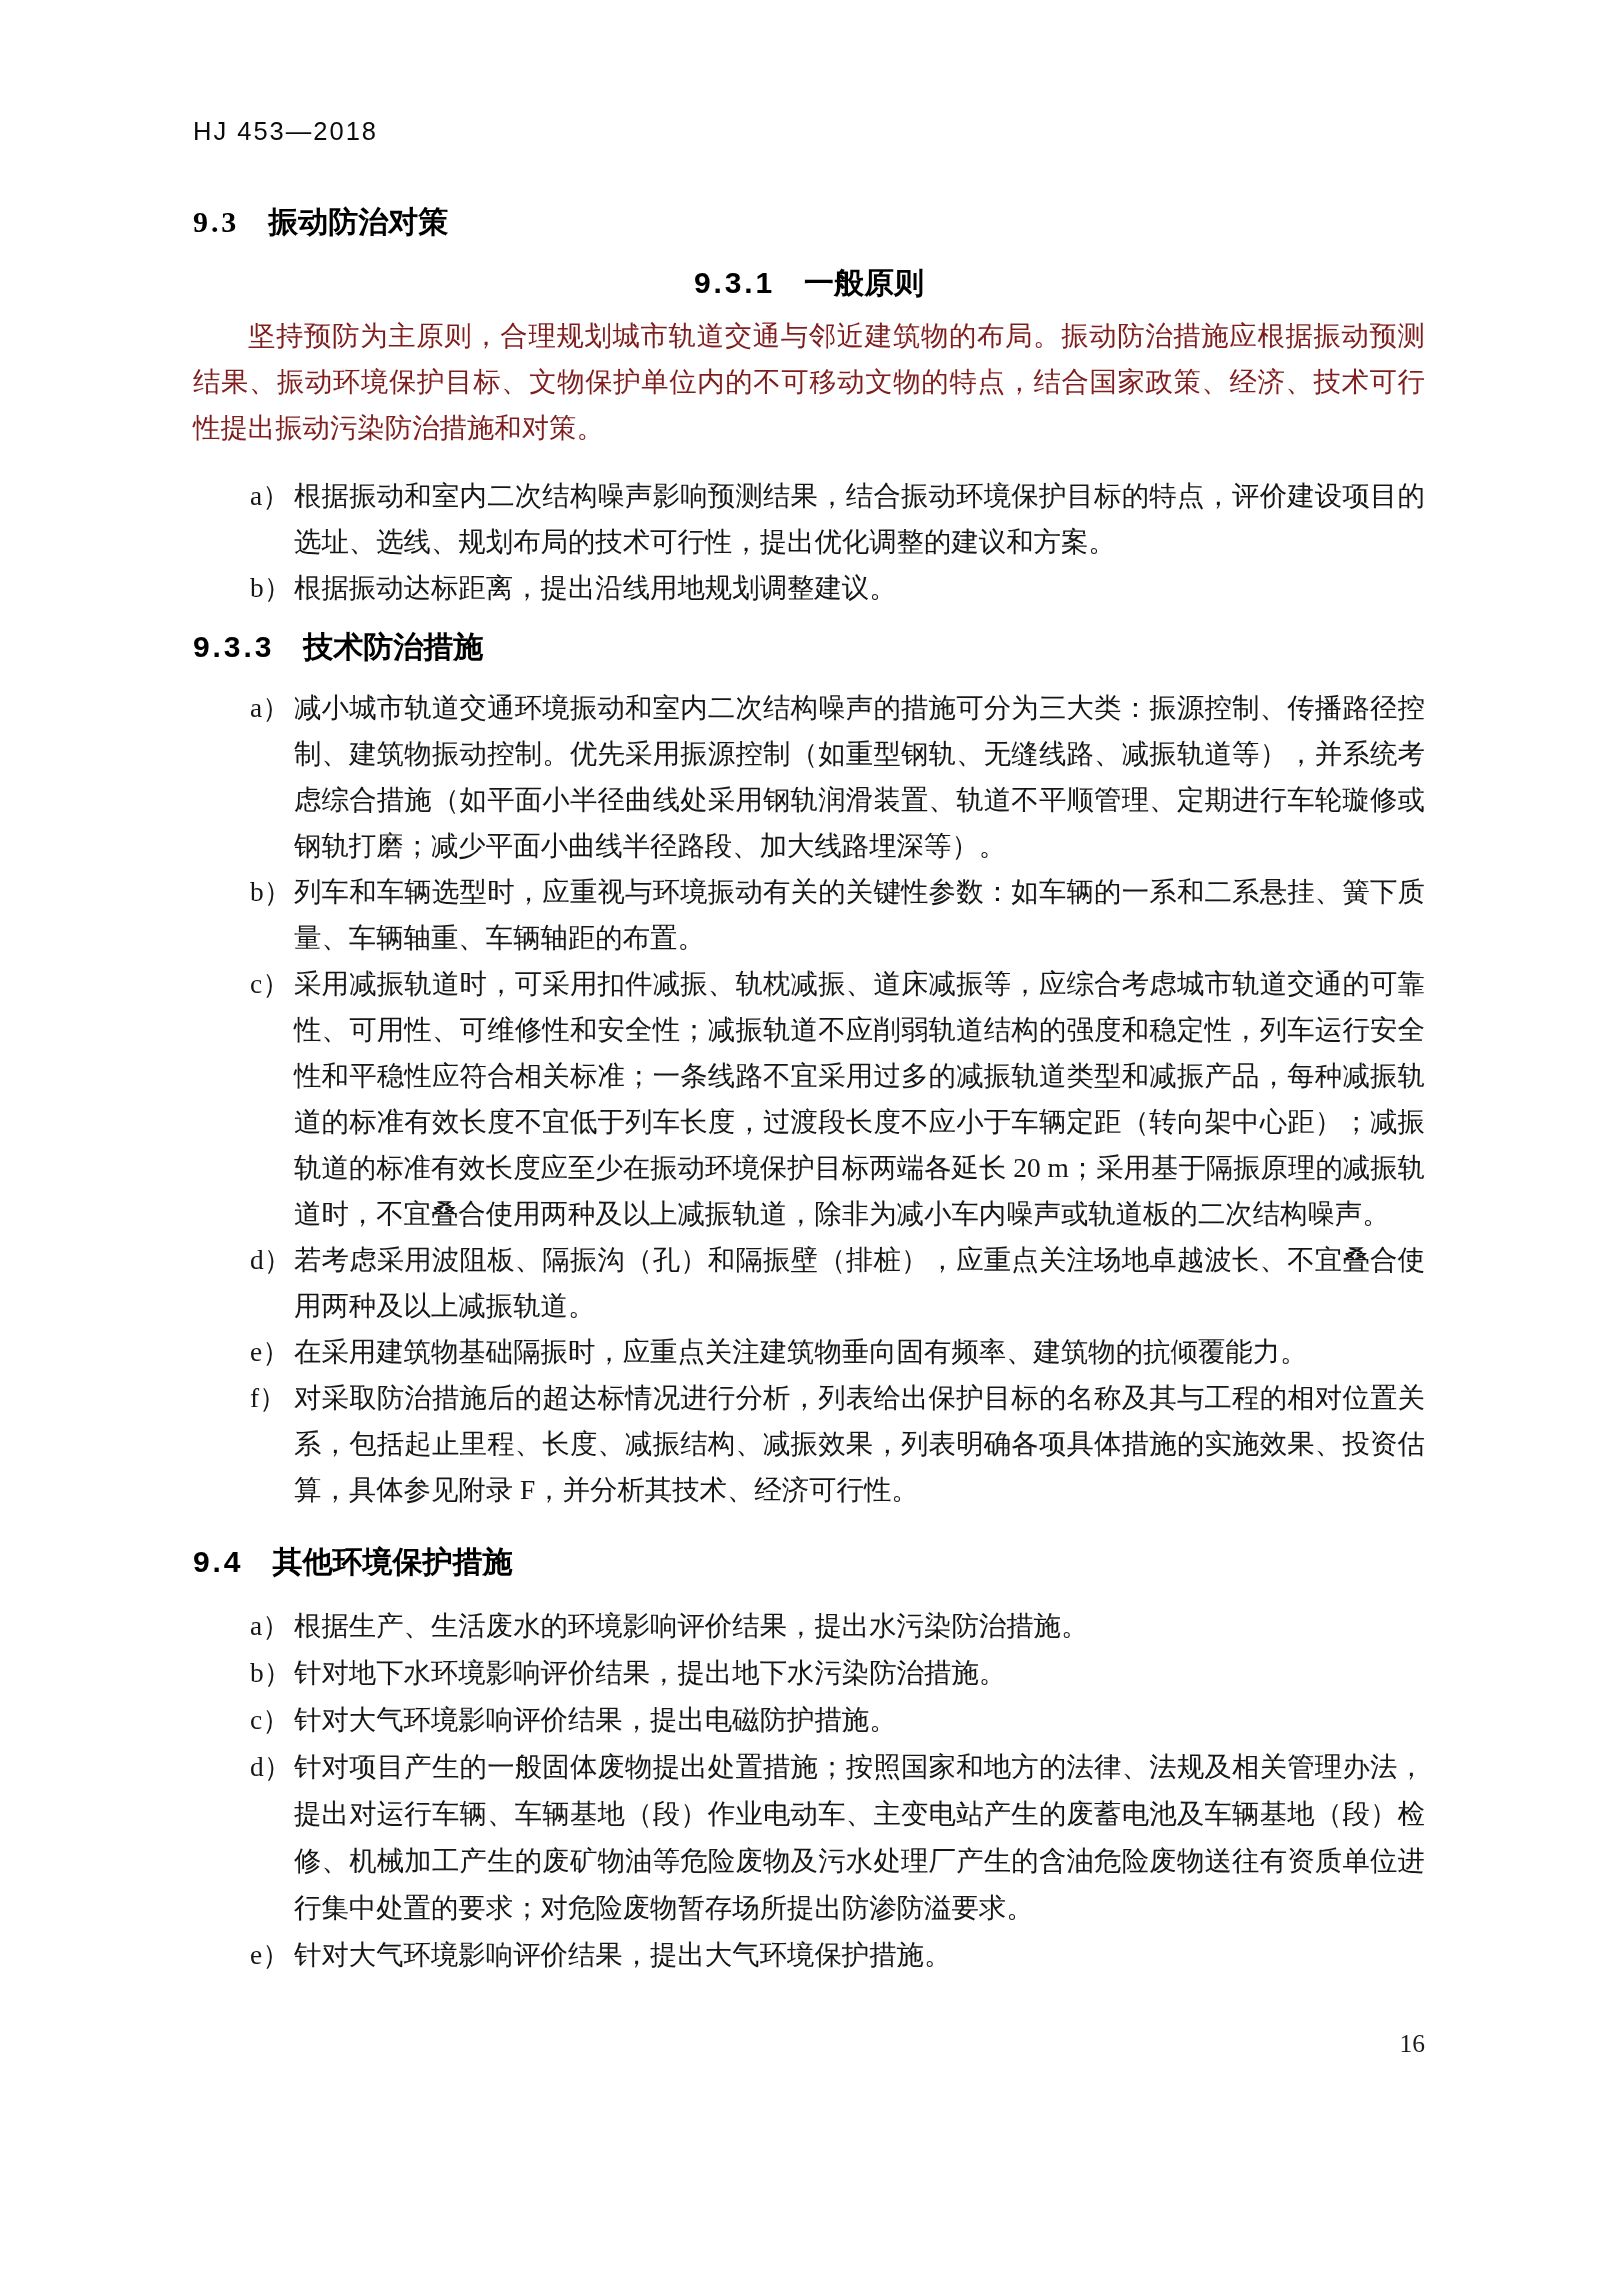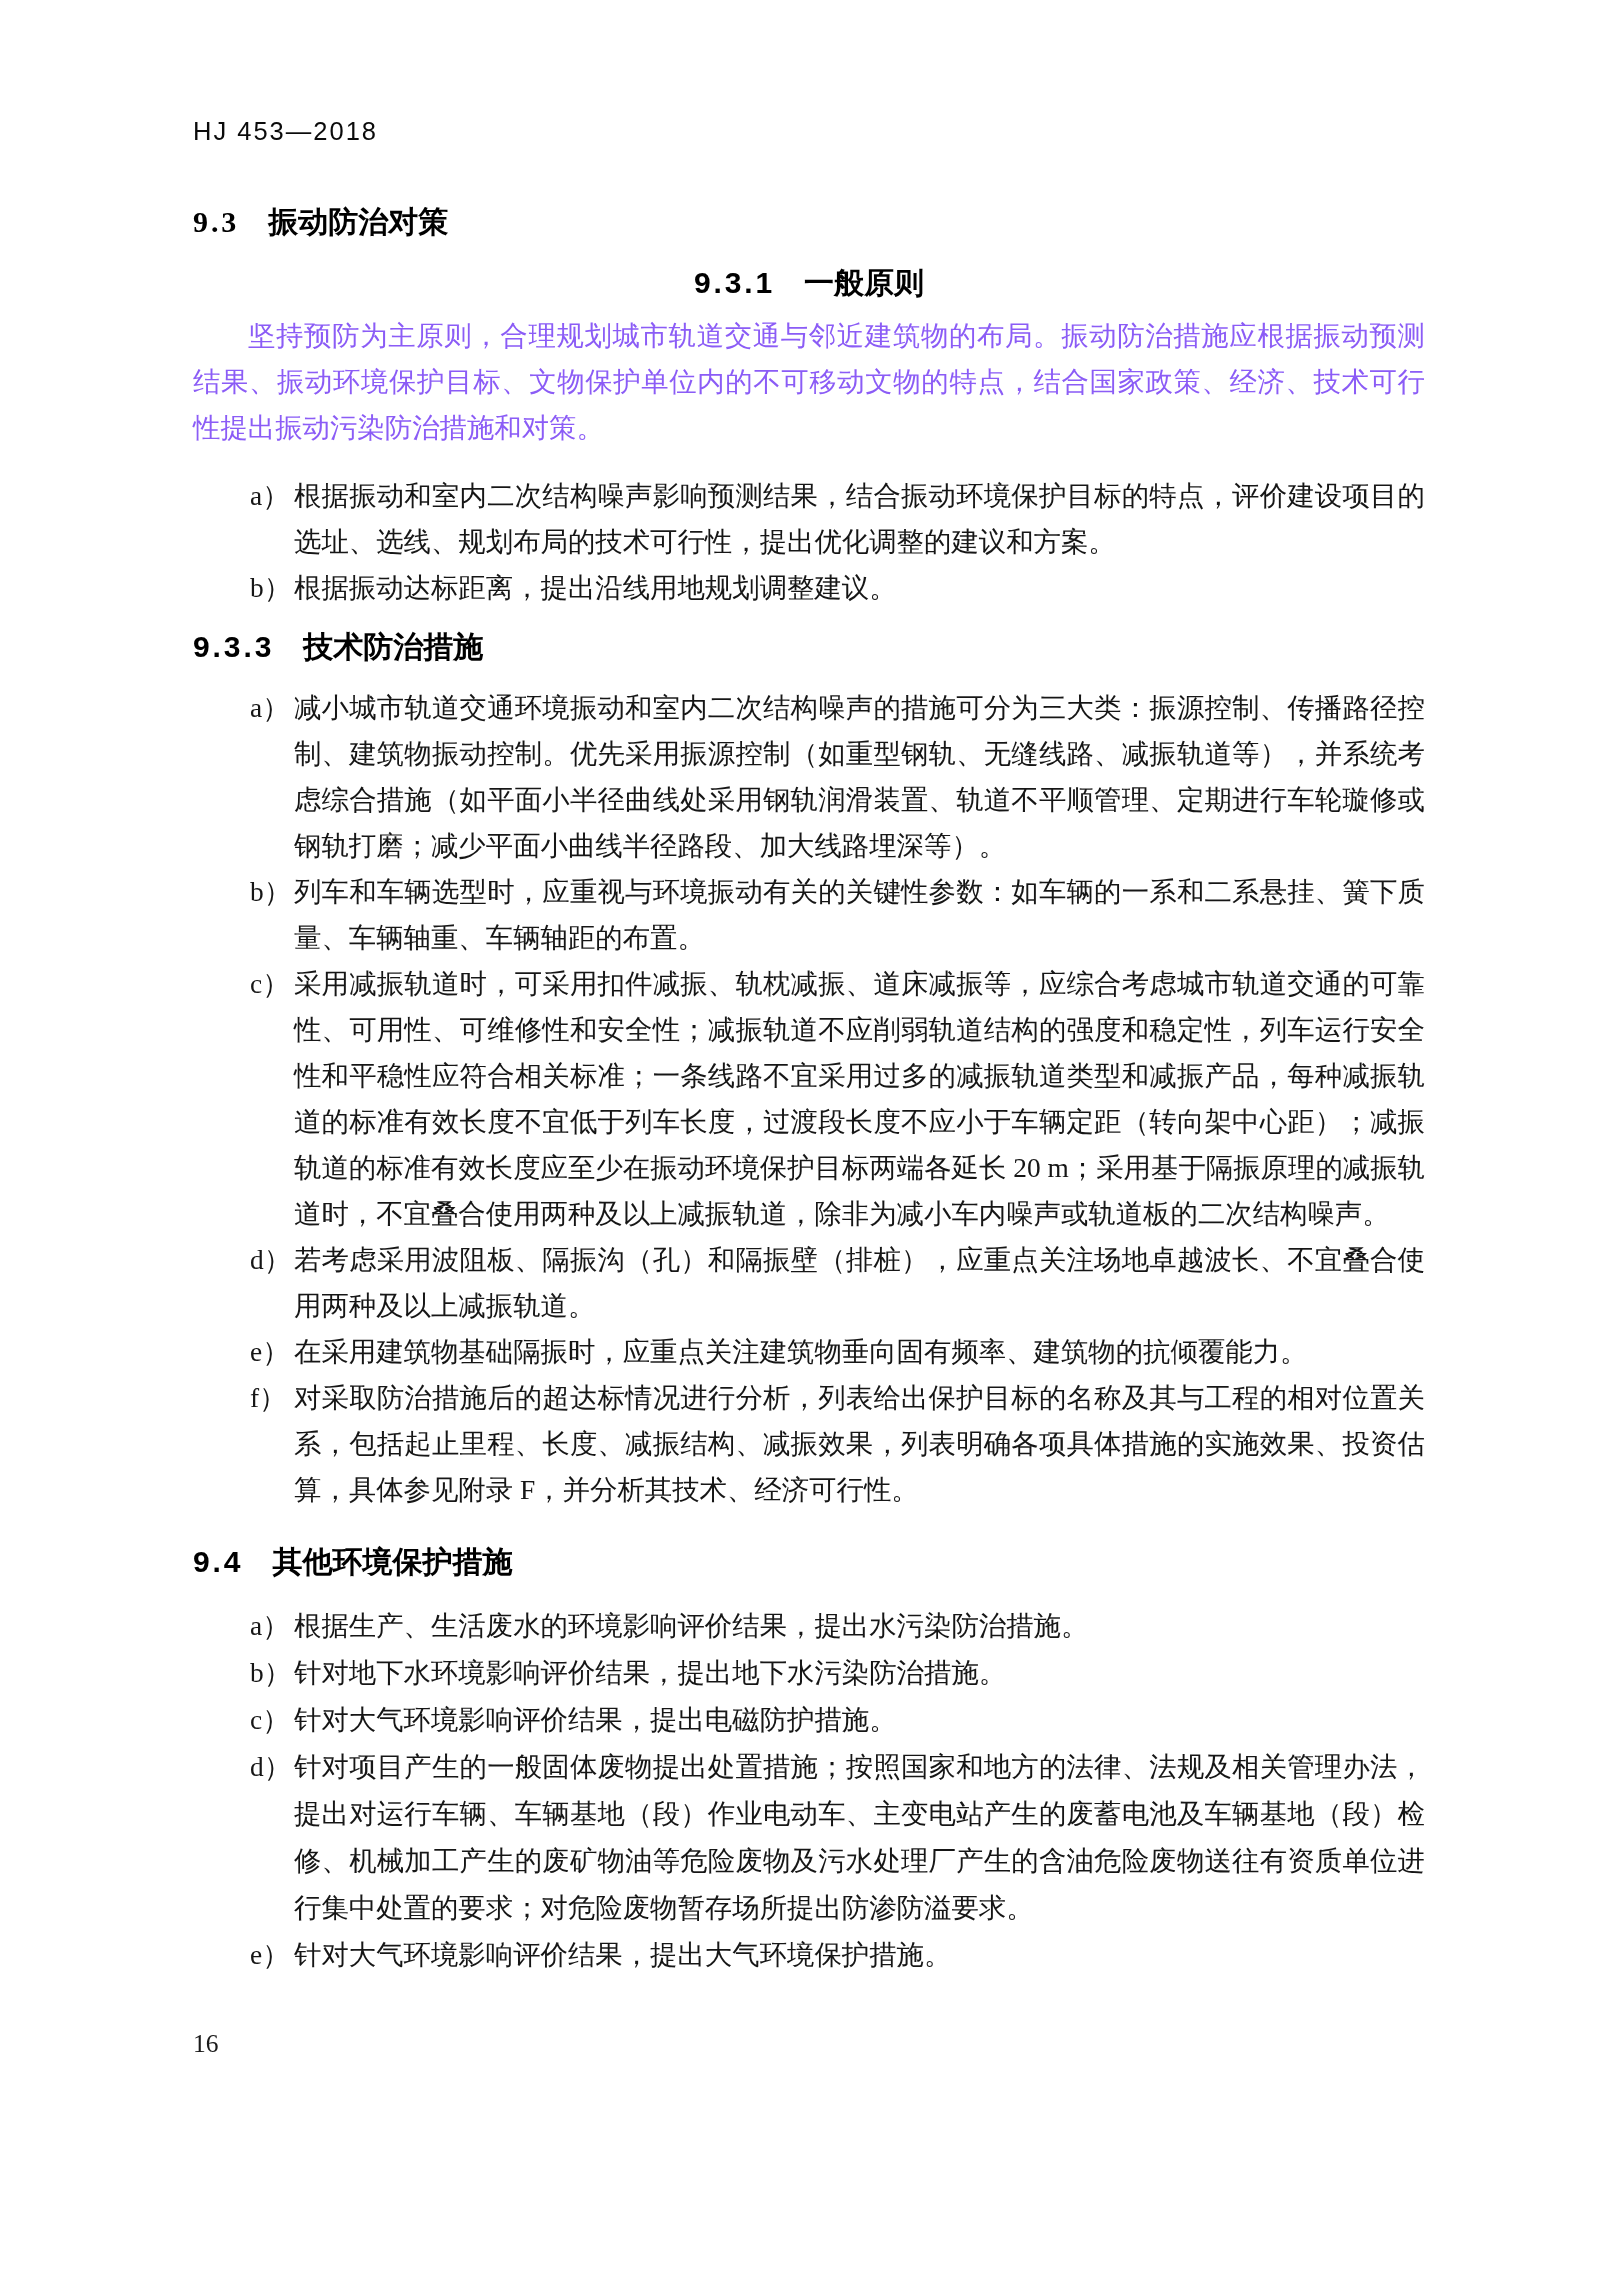--- a/index.html
+++ b/index.html
@@ -40,21 +40,21 @@
   h3.s931 { margin-top: 21.6px; text-align: center; }
   h3.s932 { margin-top: 9.8px; }
   h3.s933 { margin-top: 15.7px; }
   h2.s94 { margin-top: 29px; }
   p.body-par {
     margin: 11.8px 0 0 0;
     font-size: 27.4px;
     line-height: 46px;
     text-align: justify;
     text-indent: 55px;
-    color: #8b5cf6;
+    color: #7f1d1d;
   }
   .items {
     margin-top: 21.6px;
     padding-left: 57px;
   }
   .items.tight { margin-top: 19.6px; }
   .item {
     display: flex;
     align-items: flex-start;
     font-size: 27.4px;
@@ -67,20 +67,21 @@
   }
   .item .txt {
     flex: 1 1 auto;
     text-align: justify;
   }
   .page-number {
     margin-top: 49px;
     font-size: 25.5px;
     line-height: 31px;
     color: #1a1a1a;
+    text-align: right;
   }
 </style>
 </head>
 <body>
 
 <div class="page">
 
   <div class="doc-header">HJ 453—2018</div>
 
   <h2 class="s93">

